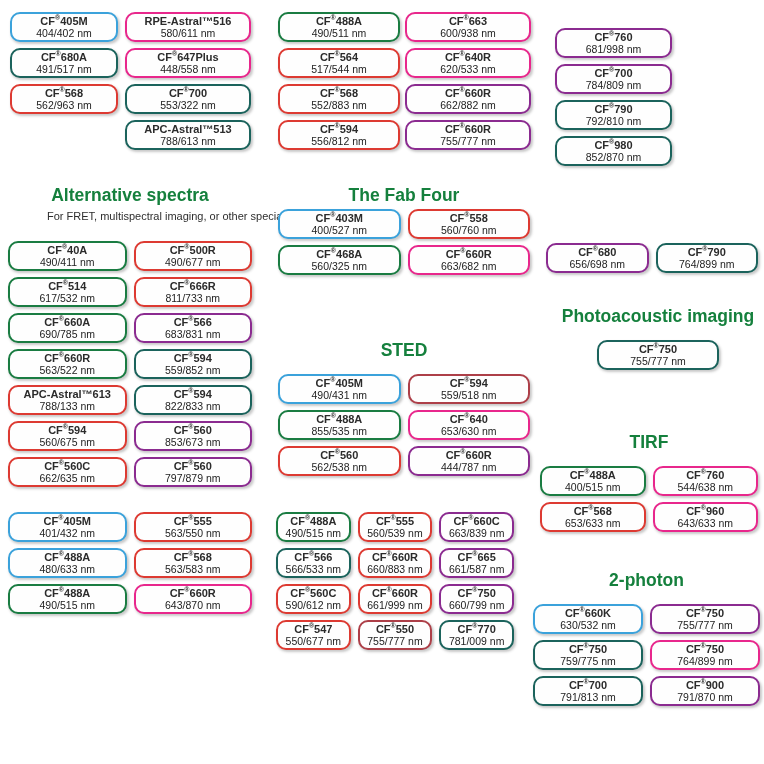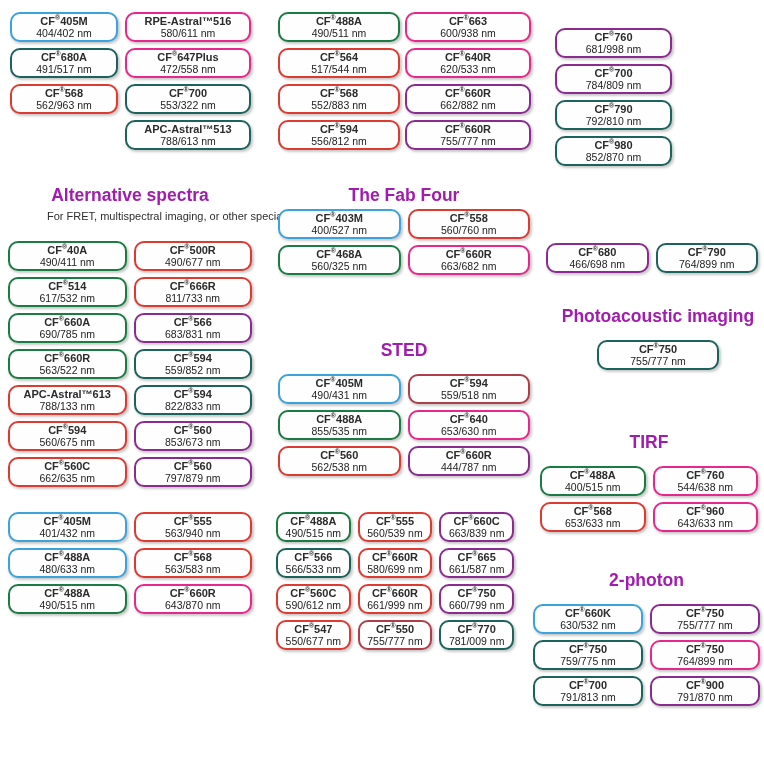--- a/index.html
+++ b/index.html
@@ -2,21 +2,21 @@
 <html><head>
 <meta charset="utf-8">
 <style>
   html,body{margin:0;padding:0;background:#ffffff;}
   #canvas{
     position:relative;width:764px;height:764px;background:#ffffff;
     font-family:"Liberation Sans",sans-serif;overflow:hidden;
   }
   .group{position:absolute;}
   .group-title{
-    font-weight:bold;font-size:17.5px;line-height:21px;color:#a21caf;
+    font-weight:bold;font-size:17.5px;line-height:21px;color:#15803d;
     text-align:center;margin:0 0 3px 0;
   }
   .group-subtitle{
     font-size:11px;line-height:14px;color:#2e2e2e;text-align:center;
     white-space:nowrap;margin:0 0 18px 0;padding-left:39px;
   }
   .no-sub{margin-bottom:13px;}
   .grid{display:grid;column-gap:7px;row-gap:6px;justify-items:stretch;}
   .dye-box{
     background:#fefefe;border:2px solid #888;border-radius:10px;
@@ -53,21 +53,21 @@
       </div>
     </div>
     <div class="group" style="left: 125px; top: 12px; width: 126px;">
       <div class="grid" style="grid-template-columns: repeat(1, 1fr);">
         <div class="dye-box" style="border-color: rgb(232, 39, 140);">
           <span class="dye-name">RPE-Astral™516</span>
           <span class="dye-wave">580/611 nm</span>
         </div>
         <div class="dye-box" style="border-color: rgb(232, 39, 140);">
           <span class="dye-name">CF<sup>®</sup>647Plus</span>
-          <span class="dye-wave">472/558 nm</span>
+          <span class="dye-wave">448/558 nm</span>
         </div>
         <div class="dye-box" style="border-color: rgb(27, 99, 92);">
           <span class="dye-name">CF<sup>®</sup>700</span>
           <span class="dye-wave">553/322 nm</span>
         </div>
         <div class="dye-box" style="border-color: rgb(27, 99, 92);">
           <span class="dye-name">APC-Astral™513</span>
           <span class="dye-wave">788/613 nm</span>
         </div>
       </div>
@@ -241,21 +241,21 @@
         <div class="dye-box" style="border-color: rgb(139, 43, 144);">
           <span class="dye-name">CF<sup>®</sup>660R</span>
           <span class="dye-wave">444/787 nm</span>
         </div>
       </div>
     </div>
     <div class="group" style="left: 546px; top: 243px; width: 212px;">
       <div class="grid" style="grid-template-columns: repeat(2, 1fr);">
         <div class="dye-box" style="border-color: rgb(139, 43, 144);">
           <span class="dye-name">CF<sup>®</sup>680</span>
-          <span class="dye-wave">466/698 nm</span>
+          <span class="dye-wave">656/698 nm</span>
         </div>
         <div class="dye-box" style="border-color: rgb(27, 99, 92);">
           <span class="dye-name">CF<sup>®</sup>790</span>
           <span class="dye-wave">764/899 nm</span>
         </div>
       </div>
     </div>
     <div class="group" style="left: 560px; top: 306px; width: 196px;">
       <div class="group-title no-sub" style="white-space: normal;">Photoacoustic imaging</div>
       <div class="grid" style="grid-template-columns: repeat(1, 1fr); justify-items: center;">
@@ -287,21 +287,21 @@
       </div>
     </div>
     <div class="group" style="left: 8px; top: 512px; width: 244px;">
       <div class="grid" style="grid-template-columns: repeat(2, 1fr);">
         <div class="dye-box" style="border-color: rgb(59, 162, 219);">
           <span class="dye-name">CF<sup>®</sup>405M</span>
           <span class="dye-wave">401/432 nm</span>
         </div>
         <div class="dye-box" style="border-color: rgb(221, 58, 50);">
           <span class="dye-name">CF<sup>®</sup>555</span>
-          <span class="dye-wave">563/940 nm</span>
+          <span class="dye-wave">563/550 nm</span>
         </div>
         <div class="dye-box" style="border-color: rgb(59, 162, 219);">
           <span class="dye-name">CF<sup>®</sup>488A</span>
           <span class="dye-wave">480/633 nm</span>
         </div>
         <div class="dye-box" style="border-color: rgb(221, 58, 50);">
           <span class="dye-name">CF<sup>®</sup>568</span>
           <span class="dye-wave">563/583 nm</span>
         </div>
         <div class="dye-box" style="border-color: rgb(26, 124, 66);">
@@ -327,21 +327,21 @@
         <div class="dye-box" style="border-color: rgb(139, 43, 144);">
           <span class="dye-name">CF<sup>®</sup>660C</span>
           <span class="dye-wave">663/839 nm</span>
         </div>
         <div class="dye-box" style="border-color: rgb(27, 99, 92);">
           <span class="dye-name">CF<sup>®</sup>566</span>
           <span class="dye-wave">566/533 nm</span>
         </div>
         <div class="dye-box" style="border-color: rgb(221, 58, 50);">
           <span class="dye-name">CF<sup>®</sup>660R</span>
-          <span class="dye-wave">580/699 nm</span>
+          <span class="dye-wave">660/883 nm</span>
         </div>
         <div class="dye-box" style="border-color: rgb(139, 43, 144);">
           <span class="dye-name">CF<sup>®</sup>665</span>
           <span class="dye-wave">661/587 nm</span>
         </div>
         <div class="dye-box" style="border-color: rgb(221, 58, 50);">
           <span class="dye-name">CF<sup>®</sup>560C</span>
           <span class="dye-wave">590/612 nm</span>
         </div>
         <div class="dye-box" style="border-color: rgb(221, 58, 50);">

